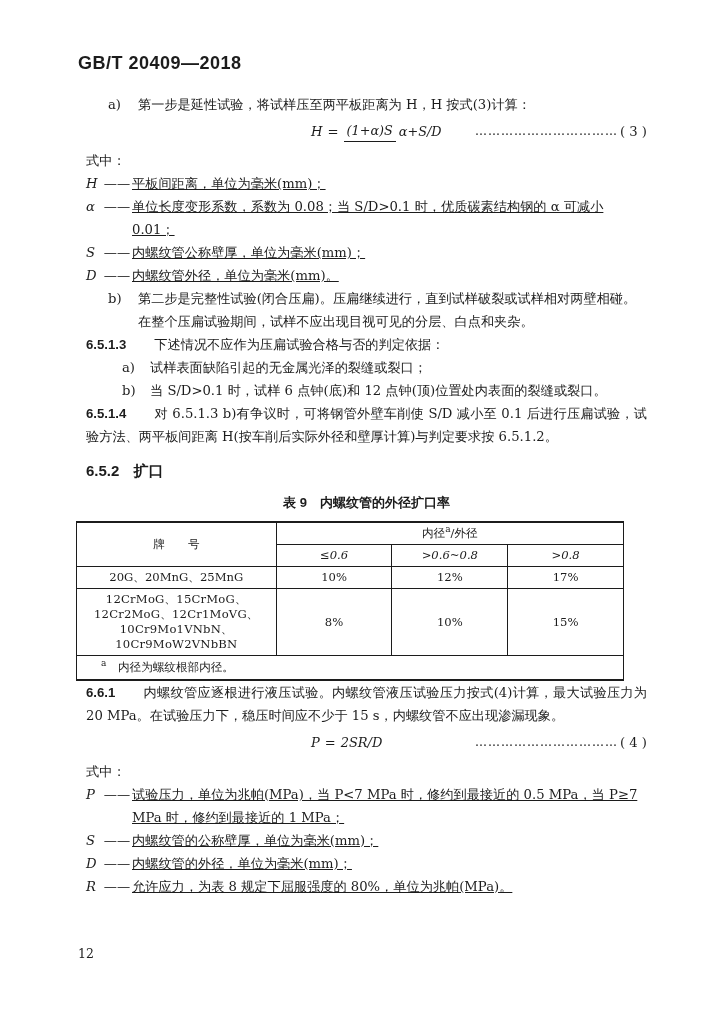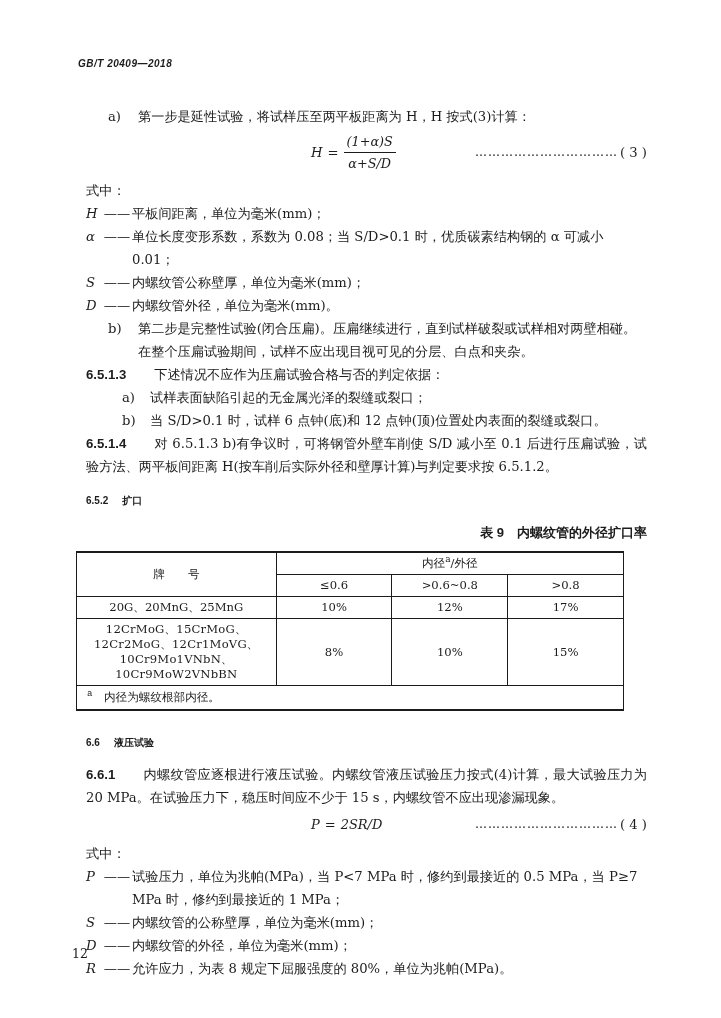--- a/index.html
+++ b/index.html
@@ -4,70 +4,70 @@
 <style>
   * { margin:0; padding:0; box-sizing:border-box; }
   html,body { background:#ffffff; }
   body {
     width:721px; height:1018px; overflow:hidden; position:relative;
     font-family:"DejaVu Serif","Liberation Serif",serif;
     color:#1c1c1c; font-size:13.2px; line-height:23px;
   }
   .page { width:721px; height:1018px; padding:52px 74px 0 86px; position:relative; background:#fff; }
 
-  .doc-header { font-weight:bold; font-family:"Liberation Sans",sans-serif; font-size:10px; margin-left:-8px; margin-bottom:30px; letter-spacing:.5px;font-style:italic; }
+  .doc-header { font-weight:bold; font-family:"Liberation Sans",sans-serif; font-size:18px; margin-left:-8px; margin-bottom:18px; letter-spacing:.5px; }
 
   
   .li { display:flex; margin-left:22px; }
   .li .li-label { flex:0 0 30px; }
   .li .li-text { flex:1; }
   .sub { margin-left:36px; }
   .sub .li-label { flex:0 0 28px; }
 
   
   .formula-row { display:flex; align-items:center; margin:4px 0 6px 0; }
   .f-left { flex:0 0 225px; }
   .math { display:inline-flex; align-items:center; font-style:italic; font-family:"DejaVu Serif",serif; }
   .math .mvar { font-style:italic; }
   .eqsign { font-style:normal; padding:0 5px; }
-  .frac { display:inline-flex; flex-direction:column; text-align:center; line-height:19px; font-size:12.8px; }
+  .frac { display:inline-flex; flex-direction:row; text-align:center; line-height:19px; font-size:12.8px; }
   .frac .num { border-bottom:1px solid #1c1c1c; padding:0 3px 1px 3px; }
   .frac .den { padding:1px 3px 0 3px;font-style:italic; }
   .f-right { flex:1; display:flex; justify-content:flex-end; align-items:center; overflow:hidden; white-space:nowrap; }
   .leader { letter-spacing:1px; font-size:12px; overflow:hidden; }
   .eqnum { padding-left:2px; font-style:normal; }
   .formula-inline { font-size:13px; }
 
   
   .where-label { }
   .def { display:flex; }
   .def .term { flex:0 0 16px; font-style:italic; font-family:"DejaVu Serif",serif; }
   .def .dash { flex:0 0 30px; text-align:center; }
-  .def .dtext { flex:1; }
+  .def .dtext { flex:1;text-decoration:underline; }
 
   .plain { }
   .clause { text-align:justify; }
   .cnum { font-weight:bold; font-family:"Liberation Sans",sans-serif; margin-right:28px; white-space:nowrap; }
-  .heading { font-weight:bold; font-family:"Liberation Sans",sans-serif; font-size:10px; margin:11px 0 9px 0; }
+  .heading { font-weight:bold; font-family:"Liberation Sans",sans-serif; font-size:15px; margin:11px 0 9px 0; }
   .heading .cnum { margin-right:14px; }
   .para-indent { text-indent:2em; text-align:justify; }
   .sp-top { margin-top:20px; }
 
   
-  .tcaption { text-align:right; font-weight:bold; font-family:"Liberation Sans",sans-serif; font-size:13px; margin:7px 0 7px 0; }
+  .tcaption { text-align:center; font-weight:bold; font-family:"Liberation Sans",sans-serif; font-size:13px; margin:7px 0 7px 0; }
   table.t9 { border-collapse:collapse; width:548px; margin-left:-10px; table-layout:fixed;
              font-size:11.6px; line-height:15px; border-top:2px solid #1c1c1c; border-bottom:2.5px solid #1c1c1c; }
   table.t9 th, table.t9 td { border:1px solid #1c1c1c; font-weight:normal; text-align:center; vertical-align:middle; padding:3px 4px; }
   table.t9 .c1 { width:36.5%; }
-  table.t9 .cv { width:21.16%; }
+  table.t9 .cv { width:21.16%;font-style:italic; }
   table.t9 .grade-wide { letter-spacing:.2px; }
-  table.t9 tr.fnote td { text-align:left; padding-left:10px; height:24px;font-family:Liberation Mono, monospace; }
+  table.t9 tr.fnote td { text-align:left; padding-left:24px; height:24px; }
   sup { font-size:9px; vertical-align:super; line-height:0; }
 
-  .pagenum { position:absolute; left:72px; top:942px; font-size:12.5px; font-family:"DejaVu Serif",serif; }
+  .pagenum { position:absolute; left:78px; top:942px; font-size:12.5px; font-family:"DejaVu Serif",serif; }
 </style>
 </head>
 <body>
 
 <div class="page">
 
   <div class="doc-header">GB/T 20409—2018</div>
 
   <div class="li">
     <span class="li-label">a)</span>
@@ -155,21 +155,20 @@
         <td>8%</td>
         <td>10%</td>
         <td>15%</td>
       </tr>
       <tr class="fnote">
         <td colspan="4"><sup>a</sup><span>　内径为螺纹根部内径。</span></td>
       </tr>
     </tbody>
   </table>
 
-  <h3 class="heading sp-top"><span class="cnum">6.6</span><span>液压试验</span></h3>
 
   <p class="clause"><span class="cnum">6.6.1</span><span>内螺纹管应逐根进行液压试验。内螺纹管液压试验压力按式(4)计算，最大试验压力为20 MPa。在试验压力下，稳压时间应不少于 15 s，内螺纹管不应出现渗漏现象。</span></p>
 
   <div class="formula-row">
     <span class="f-left"></span>
     <span class="math formula-inline">
       <span class="mvar">P</span>
       <span class="eqsign">=</span>
       <span class="mvar">2SR/D</span>
     </span>

